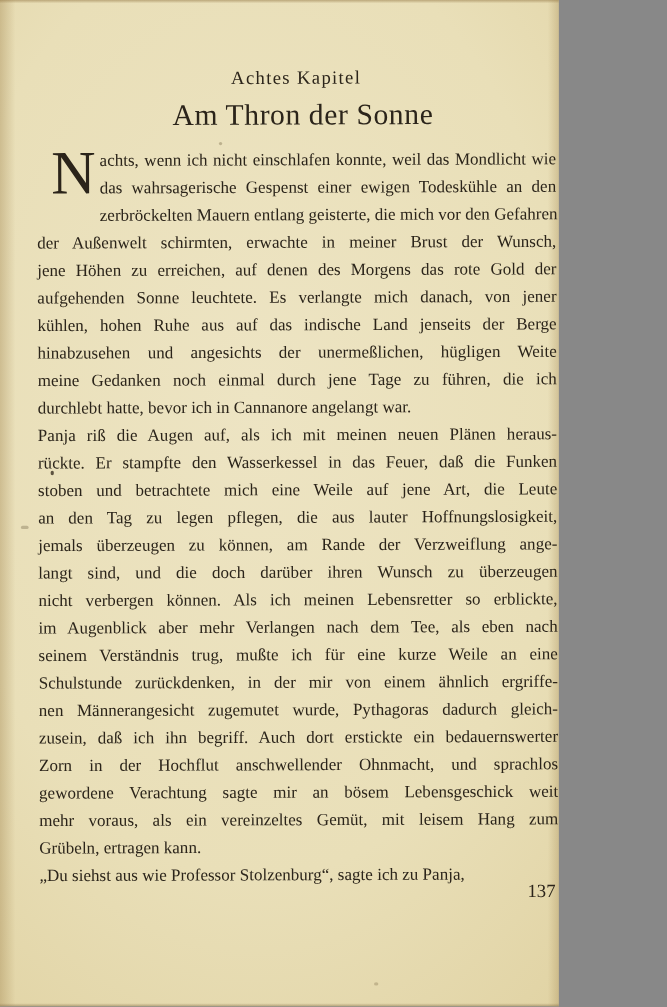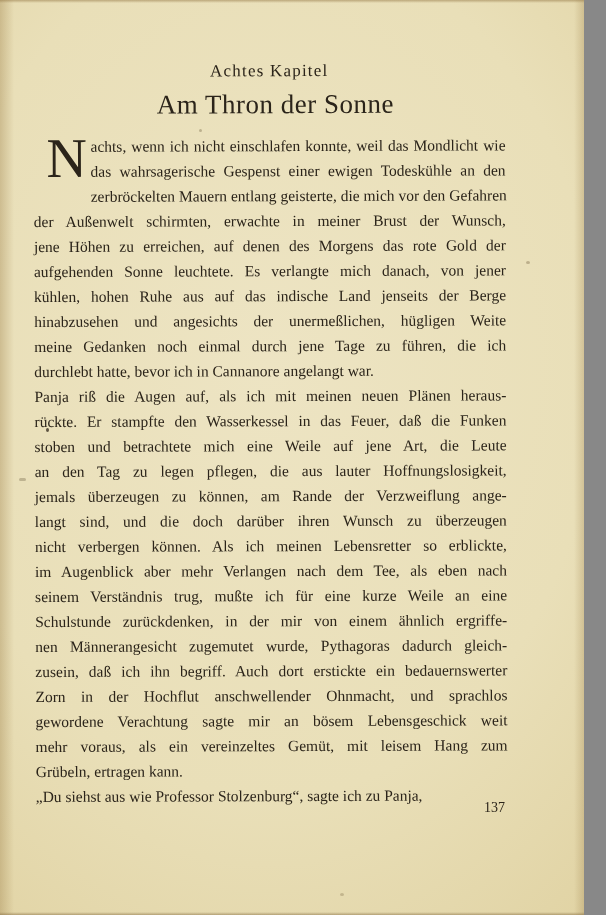--- a/index.html
+++ b/index.html
@@ -1,17 +1,17 @@
 <!DOCTYPE html>
 <html><head>
 <meta charset="utf-8">
 <style>
   html,body{margin:0;padding:0;background:#888;}
   .page{
-    position:relative;width:584px;height:915px;overflow:hidden;
+    position:relative;width:508px;height:915px;overflow:hidden;
     font-family:"Liberation Serif","DejaVu Serif",serif;
     color:#2b241a;
     background:
       linear-gradient(180deg, rgba(150,122,72,.55) 0px, rgba(150,122,72,0) 3px),
       linear-gradient(0deg, rgba(130,104,62,.5) 0px, rgba(130,104,62,0) 3px),
       linear-gradient(90deg, rgba(160,132,78,.38) 0px, rgba(160,132,78,0) 14px),
       linear-gradient(270deg, rgba(160,132,78,.32) 0px, rgba(160,132,78,0) 10px),
       radial-gradient(125% 105% at 46% 40%, #ede4c3 0%, #e9dfb8 45%, #e0d2a2 75%, #d0bc89 100%);
   }
   .content{position:absolute;left:33px;top:0;width:472px;transform:rotate(-0.2deg);transform-origin:0 0;}
@@ -23,21 +23,21 @@
     margin:8px 0 0 0;text-align:center;padding-left:12px;
     font-size:27px;letter-spacing:.5px;line-height:31px;
   }
   .bodytext{margin-top:13px;font-size:15.5px;line-height:25px;}
   .dropcap{
     float:left;width:40px;height:50px;margin:1px 4px 0 13px;
     font-size:56px;line-height:47px;text-align:left;
   }
   .line{height:25px;white-space:nowrap;overflow:visible;}
   .line.j{text-align:justify;text-align-last:justify;}
-  .pagenum{position:absolute;top:800px;left:33px;width:472px;text-align:right;font-size:14px;}
+  .pagenum{position:absolute;top:800px;left:33px;width:472px;text-align:right;font-size:17px;}
   .speck{position:absolute;border-radius:50%;}
   .s1{left:46px;top:428px;width:3px;height:4px;background:rgba(58,48,34,.8);}
   .s2{left:19px;top:478px;width:7px;height:3px;background:rgba(110,95,65,.35);border-radius:2px;}
   .s3{left:526px;top:261px;width:4px;height:3px;background:rgba(120,102,70,.4);}
   .s4{left:340px;top:893px;width:4px;height:3px;background:rgba(130,112,78,.35);}
   .s5{left:199px;top:129px;width:3px;height:3px;background:rgba(120,104,72,.4);}
 </style>
 </head>
 <body>
 

